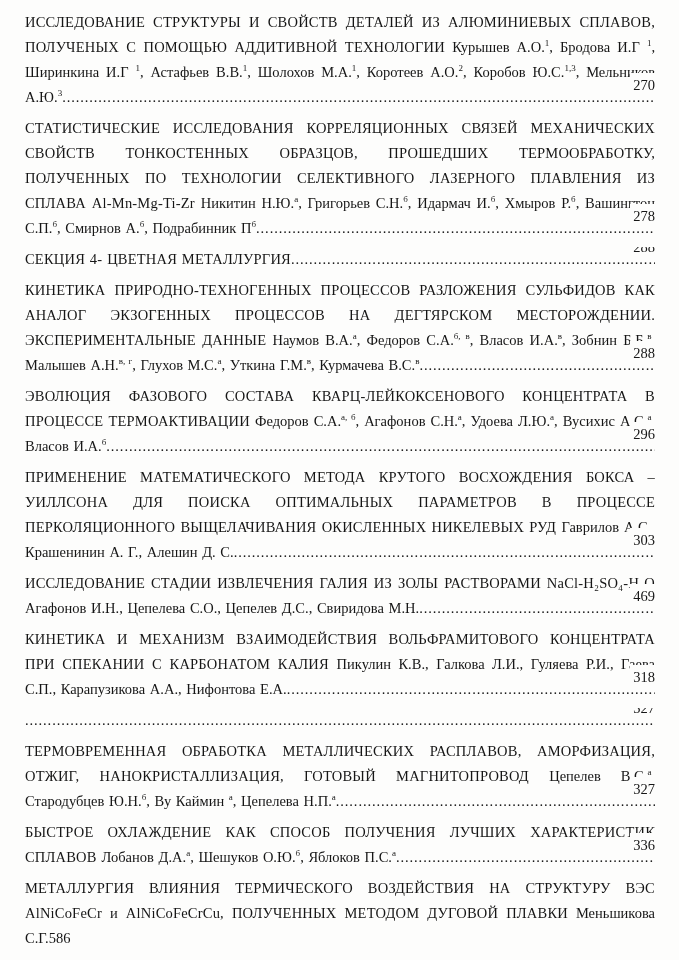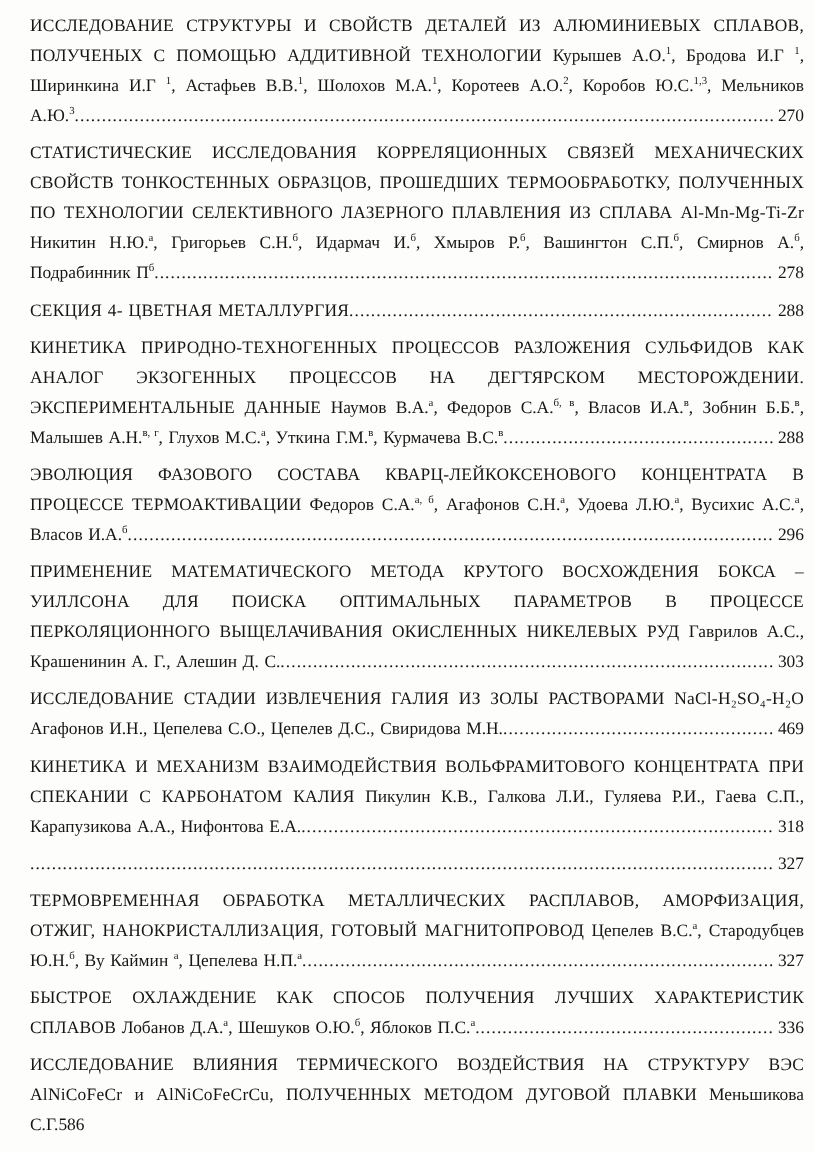--- a/index.html
+++ b/index.html
@@ -8,21 +8,21 @@
     width: 679px;
     height: 960px;
     background: #fdfdfc;
     color: #161616;
     font-family: "Liberation Serif", "DejaVu Serif", serif;
     overflow: hidden;
   }
   .page {
     width: 679px;
     height: 960px;
-    padding: 10px 9px 0 25px;
+    padding: 10px 24px 0 25px;
     border-radius: 10px;
   }
   .toc-entry {
     position: relative;
     overflow: hidden;
     text-align: justify;
     font-size: 14.5px;
     line-height: 25px;
     margin: 0 0 6px 0;
     word-spacing: 1px;
@@ -34,21 +34,21 @@
     overflow: visible;
     white-space: nowrap;
   }
   .leader::after {
     content: "..................................................................................................................................................................................................................................................................................";
     letter-spacing: 0.9px;
   }
   .pagenum {
     position: absolute;
     right: 0;
-    bottom: 0;
+    bottom: 12px;
     background: #fdfdfc;
     padding-left: 3px;
   }
   sup.author-sup {
     font-size: 9px;
     line-height: 0;
     vertical-align: super;
     letter-spacing: 0;
   }
 </style>
@@ -61,16 +61,16 @@
       <p class="toc-entry"><span class="entry-title">СТАТИСТИЧЕСКИЕ ИССЛЕДОВАНИЯ КОРРЕЛЯЦИОННЫХ СВЯЗЕЙ МЕХАНИЧЕСКИХ СВОЙСТВ ТОНКОСТЕННЫХ ОБРАЗЦОВ, ПРОШЕДШИХ ТЕРМООБРАБОТКУ, ПОЛУЧЕННЫХ ПО ТЕХНОЛОГИИ СЕЛЕКТИВНОГО ЛАЗЕРНОГО ПЛАВЛЕНИЯ ИЗ СПЛАВА Al-Mn-Mg-Ti-Zr </span><span class="author">Никитин Н.Ю.</span><sup class="author-sup">а</sup>, <span class="author">Григорьев С.Н.</span><sup class="author-sup">б</sup>, <span class="author">Идармач И.</span><sup class="author-sup">б</sup>, <span class="author">Хмыров Р.</span><sup class="author-sup">б</sup>, <span class="author">Вашингтон С.П.</span><sup class="author-sup">б</sup>, <span class="author">Смирнов А.</span><sup class="author-sup">б</sup>, <span class="author">Подрабинник П</span><sup class="author-sup">б</sup><span class="leader"></span><span class="pagenum">278</span></p>
       <p class="toc-entry"><span class="entry-title">СЕКЦИЯ 4- ЦВЕТНАЯ МЕТАЛЛУРГИЯ</span><span class="leader"></span><span class="pagenum">288</span></p>
       <p class="toc-entry"><span class="entry-title">КИНЕТИКА ПРИРОДНО-ТЕХНОГЕННЫХ ПРОЦЕССОВ РАЗЛОЖЕНИЯ СУЛЬФИДОВ КАК АНАЛОГ ЭКЗОГЕННЫХ ПРОЦЕССОВ НА ДЕГТЯРСКОМ МЕСТОРОЖДЕНИИ. ЭКСПЕРИМЕНТАЛЬНЫЕ ДАННЫЕ </span><span class="author">Наумов В.А.</span><sup class="author-sup">а</sup>, <span class="author">Федоров С.А.</span><sup class="author-sup">б, в</sup>, <span class="author">Власов И.А.</span><sup class="author-sup">в</sup>, <span class="author">Зобнин Б.Б.</span><sup class="author-sup">в</sup>, <span class="author">Малышев А.Н.</span><sup class="author-sup">в, г</sup>, <span class="author">Глухов М.С.</span><sup class="author-sup">а</sup>, <span class="author">Уткина Г.М.</span><sup class="author-sup">в</sup>, <span class="author">Курмачева В.С.</span><sup class="author-sup">в</sup><span class="leader"></span><span class="pagenum">288</span></p>
       <p class="toc-entry"><span class="entry-title">ЭВОЛЮЦИЯ ФАЗОВОГО СОСТАВА КВАРЦ-ЛЕЙКОКСЕНОВОГО КОНЦЕНТРАТА В ПРОЦЕССЕ ТЕРМОАКТИВАЦИИ </span><span class="author">Федоров С.А.</span><sup class="author-sup">а, б</sup>, <span class="author">Агафонов С.Н.</span><sup class="author-sup">а</sup>, <span class="author">Удоева Л.Ю.</span><sup class="author-sup">а</sup>, <span class="author">Вусихис А.С.</span><sup class="author-sup">а</sup>, <span class="author">Власов И.А.</span><sup class="author-sup">б</sup><span class="leader"></span><span class="pagenum">296</span></p>
       <p class="toc-entry"><span class="entry-title">ПРИМЕНЕНИЕ МАТЕМАТИЧЕСКОГО МЕТОДА КРУТОГО ВОСХОЖДЕНИЯ БОКСА – УИЛЛСОНА ДЛЯ ПОИСКА ОПТИМАЛЬНЫХ ПАРАМЕТРОВ В ПРОЦЕССЕ ПЕРКОЛЯЦИОННОГО ВЫЩЕЛАЧИВАНИЯ ОКИСЛЕННЫХ НИКЕЛЕВЫХ РУД </span><span class="author">Гаврилов А.С.</span>, <span class="author">Крашенинин А. Г.</span>, <span class="author">Алешин Д. С.</span><span class="leader"></span><span class="pagenum">303</span></p>
       <p class="toc-entry"><span class="entry-title">ИССЛЕДОВАНИЕ СТАДИИ ИЗВЛЕЧЕНИЯ ГАЛИЯ ИЗ ЗОЛЫ  РАСТВОРАМИ NaCl-H₂SO₄-H₂O </span><span class="author">Агафонов И.Н.</span>, <span class="author">Цепелева С.О.</span>, <span class="author">Цепелев Д.С.</span>, <span class="author">Свиридова М.Н.</span><span class="leader"></span><span class="pagenum">469</span></p>
       <p class="toc-entry"><span class="entry-title">КИНЕТИКА И МЕХАНИЗМ ВЗАИМОДЕЙСТВИЯ ВОЛЬФРАМИТОВОГО КОНЦЕНТРАТА ПРИ СПЕКАНИИ С КАРБОНАТОМ КАЛИЯ </span><span class="author">Пикулин К.В.</span>, <span class="author">Галкова Л.И.</span>, <span class="author">Гуляева Р.И.</span>, <span class="author">Гаева С.П.</span>, <span class="author">Карапузикова А.А.</span>, <span class="author">Нифонтова Е.А.</span><span class="leader"></span><span class="pagenum">318</span></p>
       <p class="toc-entry"><span class="leader"></span><span class="pagenum">327</span></p>
       <p class="toc-entry"><span class="entry-title">ТЕРМОВРЕМЕННАЯ ОБРАБОТКА МЕТАЛЛИЧЕСКИХ РАСПЛАВОВ, АМОРФИЗАЦИЯ, ОТЖИГ, НАНОКРИСТАЛЛИЗАЦИЯ, ГОТОВЫЙ МАГНИТОПРОВОД </span><span class="author">Цепелев В.С.</span><sup class="author-sup">а</sup>, <span class="author">Стародубцев Ю.Н.</span><sup class="author-sup">б</sup>, <span class="author">Ву Каймин </span><sup class="author-sup">а</sup>, <span class="author">Цепелева Н.П.</span><sup class="author-sup">а</sup><span class="leader"></span><span class="pagenum">327</span></p>
       <p class="toc-entry"><span class="entry-title">БЫСТРОЕ ОХЛАЖДЕНИЕ КАК СПОСОБ ПОЛУЧЕНИЯ ЛУЧШИХ ХАРАКТЕРИСТИК СПЛАВОВ </span><span class="author">Лобанов Д.А.</span><sup class="author-sup">а</sup>, <span class="author">Шешуков О.Ю.</span><sup class="author-sup">б</sup>, <span class="author">Яблоков П.С.</span><sup class="author-sup">а</sup><span class="leader"></span><span class="pagenum">336</span></p>
-      <p class="toc-entry"><span class="entry-title">ИССЛЕДОВАНИЕ ВЛИЯНИЯ ТЕРМИЧЕСКОГО ВОЗДЕЙСТВИЯ НА СТРУКТУРУ ВЭС AlNiCoFeCr и AlNiCoFeCrCu, ПОЛУЧЕННЫХ МЕТОДОМ ДУГОВОЙ ПЛАВКИ </span><span class="author">Меньшикова С.Г.</span><span class="pagenum-inline">586</span></p>
+      <p class="toc-entry"><span class="entry-title">МЕТАЛЛУРГИЯ ВЛИЯНИЯ ТЕРМИЧЕСКОГО ВОЗДЕЙСТВИЯ НА СТРУКТУРУ ВЭС AlNiCoFeCr и AlNiCoFeCrCu, ПОЛУЧЕННЫХ МЕТОДОМ ДУГОВОЙ ПЛАВКИ </span><span class="author">Меньшикова С.Г.</span><span class="pagenum-inline">586</span></p>
     </div>
 
 </div>
 
 </body></html>

